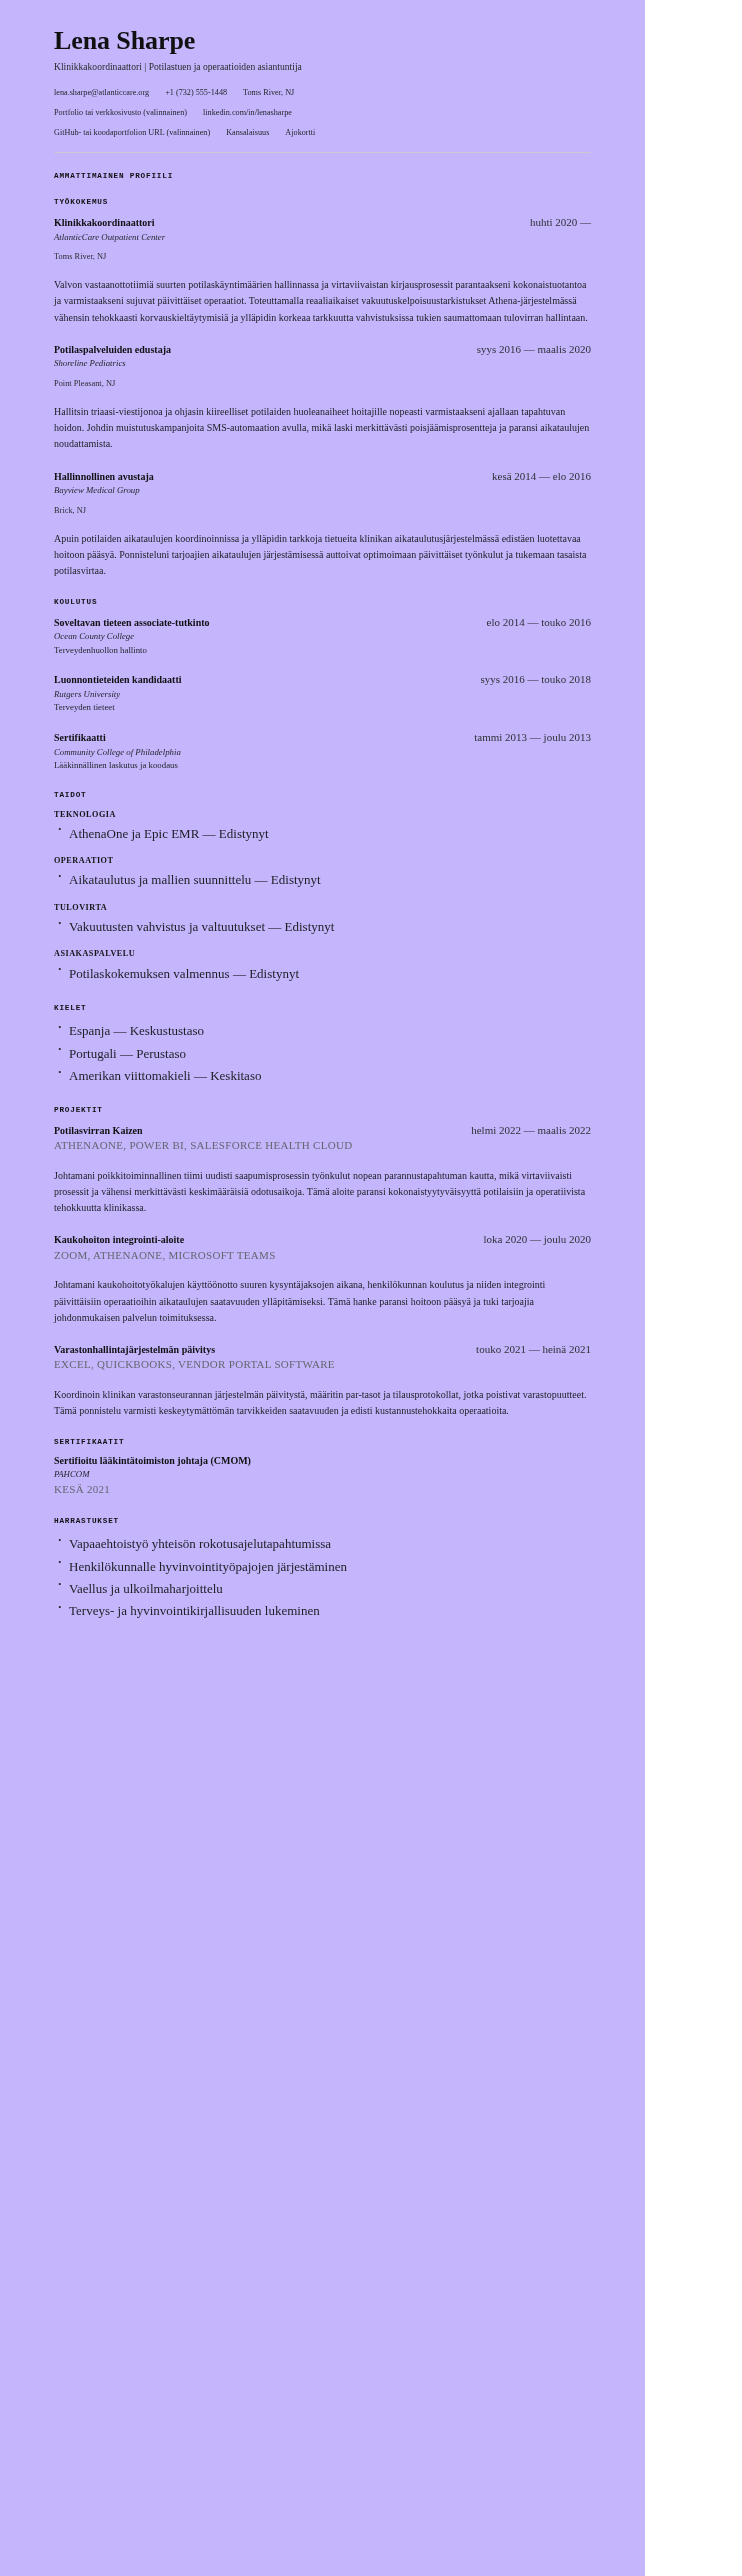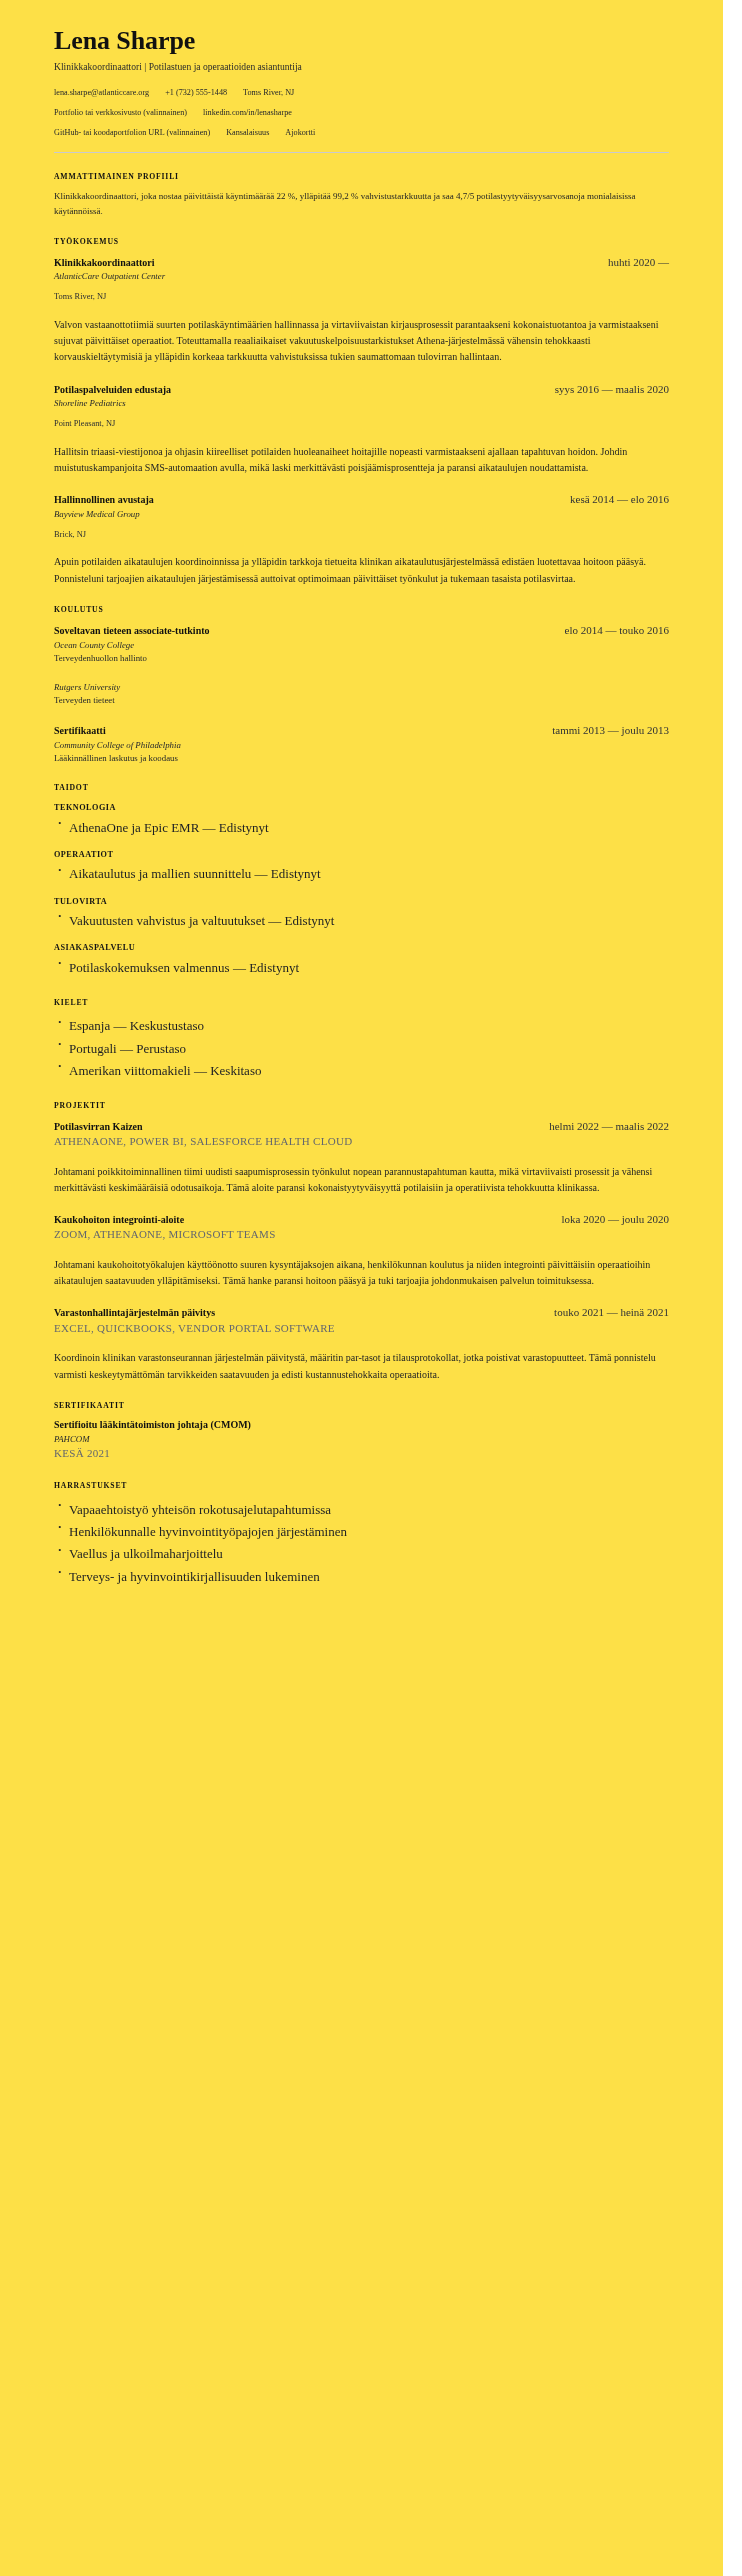--- a/index.html
+++ b/index.html
@@ -8,25 +8,25 @@
     padding: 0;
     background: #ffffff;
   }
   body {
     width: 743px;
     font-family: "Liberation Serif", "DejaVu Serif", serif;
     color: #1a1a1a;
     -webkit-font-smoothing: antialiased;
   }
   .page {
-    width: 723px;
+    width: 645px;
     min-height: 2576px;
     box-sizing: border-box;
     padding: 27px 54px 25px 54px;
-    background: #fde047;
+    background: #c4b5fd;
   }
 
   
   .name {
     font-family: "Liberation Serif", "DejaVu Serif", serif;
     font-size: 26px;
     font-weight: 700;
     letter-spacing: -0.1px;
     line-height: 1.08;
     margin: 0 0 5.6px 0;
@@ -55,21 +55,21 @@
     height: 0.6px;
     background: #c9c9cf;
     border: 0;
     margin: 13.6px 0 0 0;
     width: 100%;
   }
 
   
   .section { margin-top: 18.6px; }
   .section-title {
-    font-family: Liberation Serif, serif;
+    font-family: Liberation Mono, monospace;
     font-size: 7.7px;
     font-weight: 700;
     letter-spacing: 0.8px;
     text-transform: uppercase;
     color: #111111;
     margin: 0 0 8.7px 0;
   }
 
   .para {
     font-size: 9px;
@@ -196,21 +196,20 @@
       <span class="chunk">GitHub- tai koodaportfolion URL (valinnainen)</span>
       <span class="chunk">Kansalaisuus</span>
       <span class="chunk">Ajokortti</span>
     </div>
 
     <hr class="rule">
   </header>
 
   <section class="section">
     <h2 class="section-title">Ammattimainen profiili</h2>
-    <p class="para">Klinikkakoordinaattori, joka nostaa päivittäistä käyntimäärää 22 %, ylläpitää 99,2 % vahvistustarkkuutta ja saa 4,7/5 potilastyytyväisyysarvosanoja monialaisissa käytännöissä.</p>
   </section>
 
   <section class="section">
     <h2 class="section-title">Työkokemus</h2>
 
     <div class="entry">
       <div class="entry-head">
         <div class="entry-title">Klinikkakoordinaattori</div>
         <div class="entry-date">huhti 2020 —</div>
       </div>
@@ -246,20 +245,24 @@
     <div class="entry">
       <div class="entry-head">
         <div class="entry-title">Soveltavan tieteen associate-tutkinto</div>
         <div class="entry-date">elo 2014 — touko 2016</div>
       </div>
       <div class="entry-org">Ocean County College</div>
       <div class="entry-sub">Terveydenhuollon hallinto</div>
     </div>
 
     <div class="entry">
+      <div class="entry-head">
+        <div class="entry-title">Luonnontieteiden kandidaatti</div>
+        <div class="entry-date">syys 2016 — touko 2018</div>
+      </div>
       <div class="entry-org">Rutgers University</div>
       <div class="entry-sub">Terveyden tieteet</div>
     </div>
 
     <div class="entry">
       <div class="entry-head">
         <div class="entry-title">Sertifikaatti</div>
         <div class="entry-date">tammi 2013 — joulu 2013</div>
       </div>
       <div class="entry-org">Community College of Philadelphia</div>

